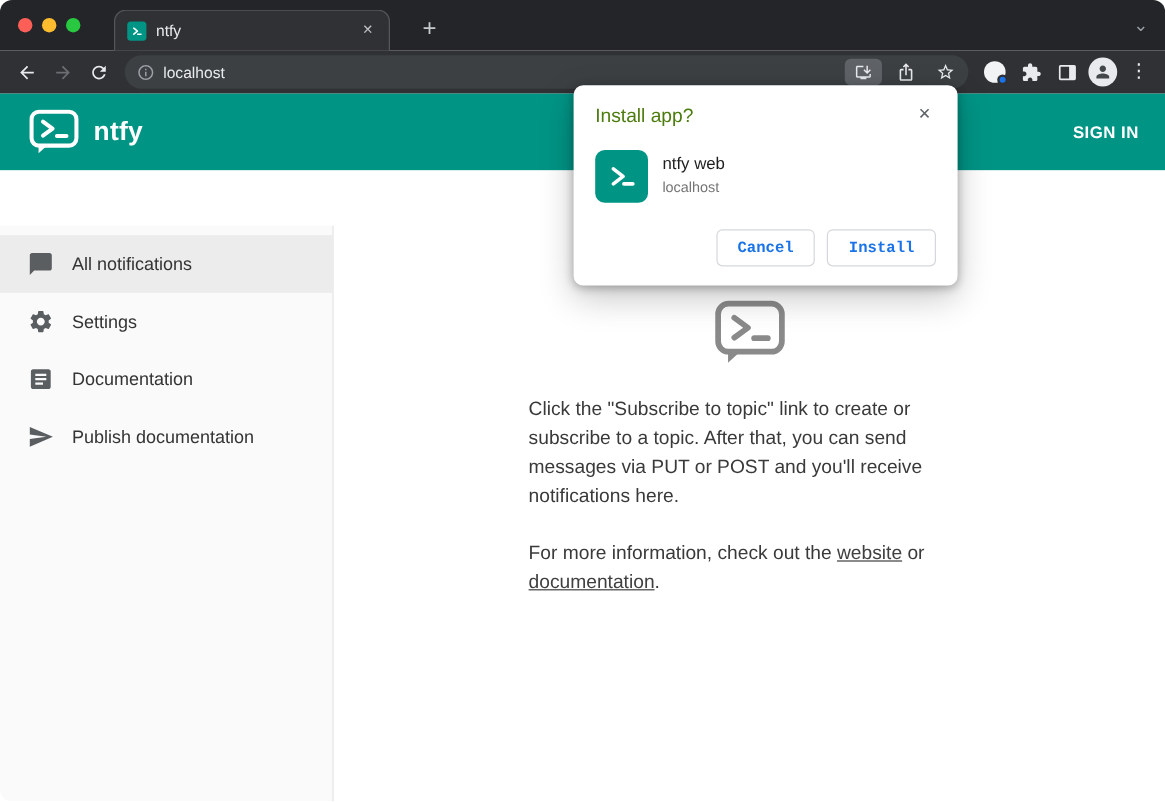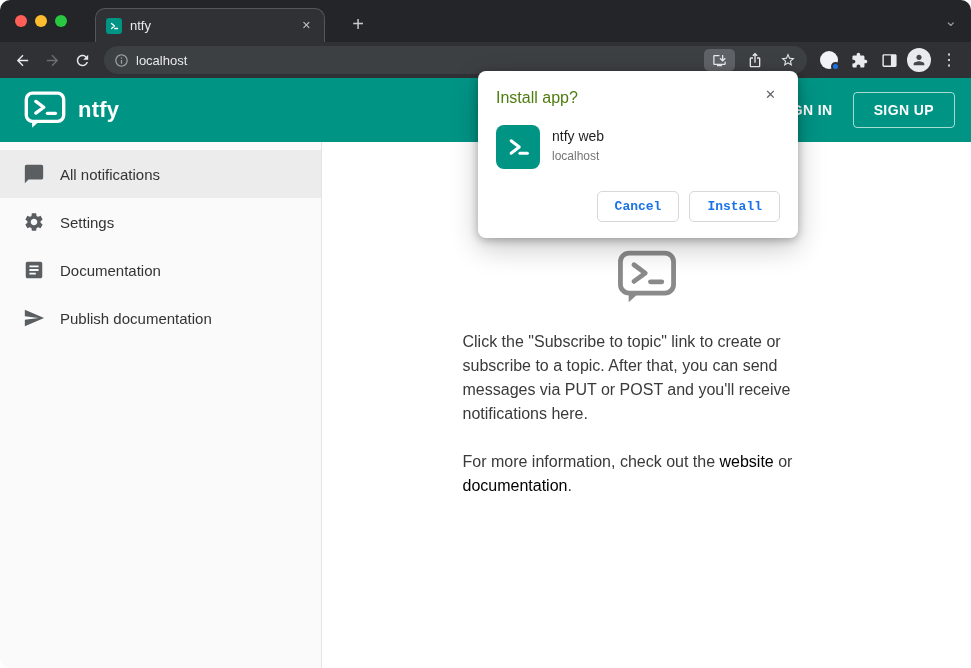--- a/index.html
+++ b/index.html
@@ -57,35 +57,35 @@
   .logo svg { width: 42px; height: 38px; display: block; }
   .brand { font-size: 22px; font-weight: 700; margin-left: 12px; letter-spacing: 0.2px; }
   .header-actions { margin-left: auto; display: flex; align-items: center; gap: 14px; }
   .sign-in { background: none; border: none; color: #fff; font-family: inherit; font-size: 14px; font-weight: 700;
              letter-spacing: 0.4px; padding: 8px 6px; }
   .sign-up { background: none; border: 1px solid rgba(255,255,255,0.65); border-radius: 4px; color: #fff;
              font-family: inherit; font-size: 14px; font-weight: 700; letter-spacing: 0.4px; padding: 9px 20px; }
 
   
   .app-body { display: flex; height: 526px; background: #fff; }
-  .sidebar { width: 322px; background: #fafafa; border-right: 1px solid #e4e4e4; padding-top: 8px; flex: none; }
+  .sidebar { width: 278px; background: #fafafa; border-right: 1px solid #e4e4e4; padding-top: 8px; flex: none; margin-top: 46px; }
   .side-item { height: 48px; display: flex; align-items: center; padding: 0 16px 0 23px; gap: 15px;
                font-size: 15px; color: #343434; cursor: pointer; }
   .side-item.selected { background: #ececec; }
   .side-item svg { width: 22px; height: 22px; fill: #5b5e61; flex: none; }
   .side-label { white-space: nowrap; }
 
   .main { flex: 1; display: flex; justify-content: center; }
   .empty-state { width: 420px; margin-top: 108px; }
   .empty-icon { display: flex; justify-content: center; color: #8a8a8a; margin-bottom: 16px; }
   .empty-icon svg { width: 62px; height: 54px; }
   .empty-heading { font-size: 24px; color: #585858; font-weight: 400; text-align: center; line-height: 1.33; }
   .empty-par, .more-info { width: 368px; margin: 26px auto 0; font-size: 16px; color: #3a3a3a; line-height: 1.5; }
   .more-info { margin-top: 24px; }
-  .more-info a { color: #000000; cursor: pointer; }
+  .more-info a { color: #404040; text-decoration: underline; cursor: pointer; }
 
   
   .dialog { position: absolute; left: 478px; top: 71px; width: 320px; background: #fff; border-radius: 8px;
             box-shadow: 0 2px 8px rgba(0,0,0,0.28), 0 10px 28px rgba(0,0,0,0.22);
             padding: 14px 18px 16px; z-index: 50; }
   .dialog-head { display: flex; justify-content: space-between; align-items: flex-start; }
   .dialog-title { font-size: 16px; color: #4d7c0f; font-weight: 400; padding-top: 4px; }
   .dialog-close { background: none; border: none; color: #5f6368; font-size: 13px; line-height: 1; padding: 3px 4px; }
   .dialog-app { display: flex; gap: 12px; margin-top: 18px; align-items: flex-start; }
   .dialog-app-icon { width: 44px; height: 44px; border-radius: 8px; background: #009485;
@@ -195,21 +195,20 @@
       <svg viewBox="0 0 68 62">
         <rect x="3.5" y="3.5" width="61" height="46" rx="10" fill="none" stroke="#fff" stroke-width="5.5"></rect>
         <path d="M13 49 v11 l12 -11 z" fill="#fff"></path>
         <path d="M19 17 l13 9.5 -13 9.5" fill="none" stroke="#fff" stroke-width="5.5" stroke-linecap="round" stroke-linejoin="round"></path>
         <line x1="38" y1="36.5" x2="51" y2="36.5" stroke="#fff" stroke-width="5.5" stroke-linecap="round"></line>
       </svg>
     </span>
     <span class="brand">ntfy</span>
     <div class="header-actions">
       <button class="sign-in">SIGN IN</button>
-      <button class="sign-up">SIGN UP</button>
     </div>
   </header>
 
   <div class="app-body">
     <nav class="sidebar">
       <div class="side-item selected">
         <svg viewBox="0 0 24 24">
             <path d="M20 2H4c-1.1 0-1.99.9-1.99 2L2 22l4-4h14c1.1 0 2-.9 2-2V4c0-1.1-.9-2-2-2z"></path>
           </svg>
         <span class="side-label">All notifications</span>

